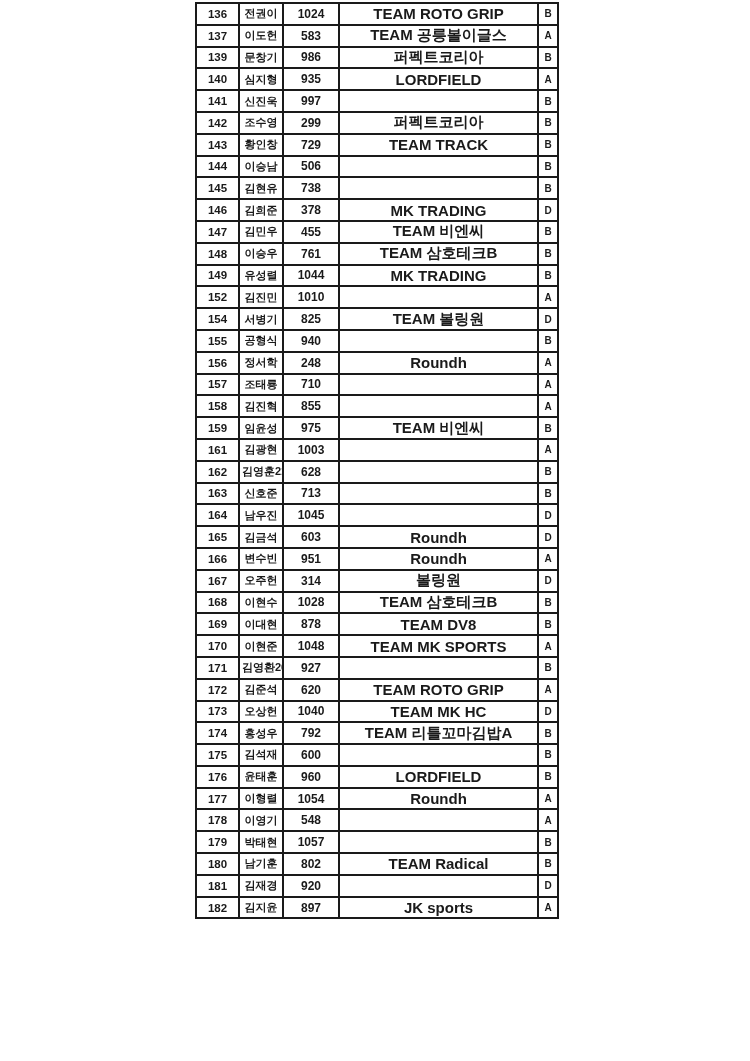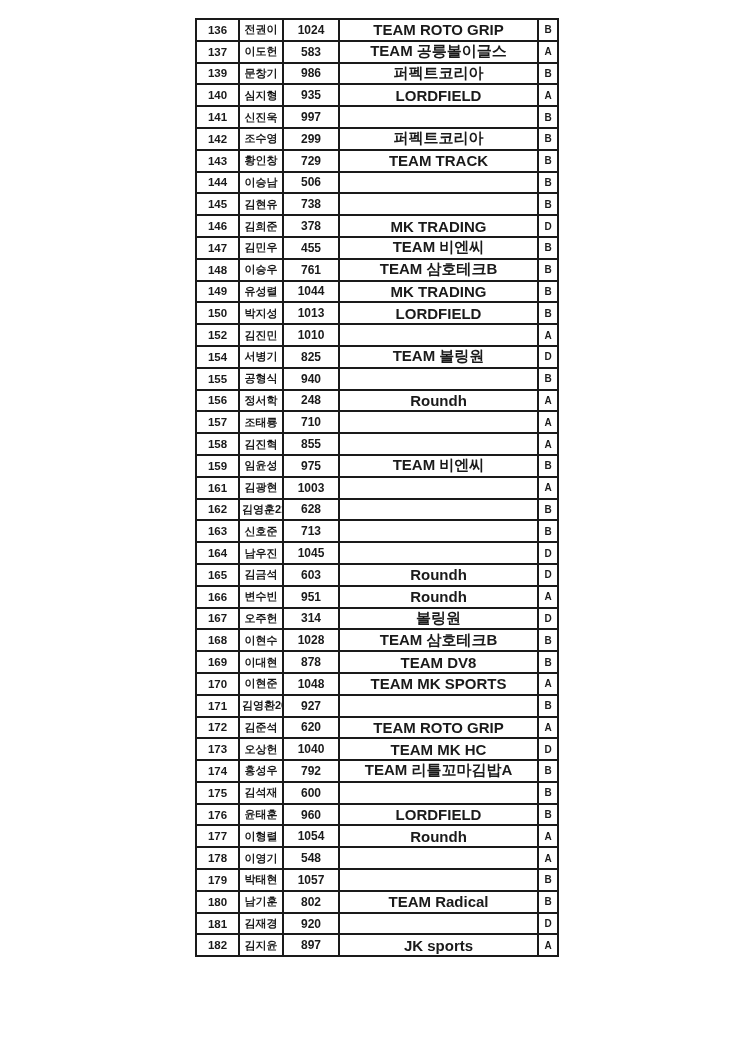--- a/index.html
+++ b/index.html
@@ -11,21 +11,21 @@
   .page {
     position: relative;
     width: 750px;
     height: 1061px;
     background: var(--paper, #ffffff);
     overflow: hidden;
   }
   table.roster {
     position: absolute;
     left: 195px;
-    top: 18px;
+    top: 2px;
     width: 362px;
     border-collapse: collapse;
     table-layout: fixed;
   }
   table.roster td {
     border: 2px solid var(--ink, #1a1a1a);
     height: 19.8px;
     padding: 0 2px;
     text-align: center;
     vertical-align: middle;
@@ -156,27 +156,20 @@
   </tr>
 
   <tr>
     <td class="c-no">149</td>
     <td class="c-name">유성렬</td>
     <td class="c-id">1044</td>
     <td class="c-team">MK TRADING</td>
     <td class="c-grade">B</td>
   </tr>
 
-  <tr>
-    <td class="c-no">150</td>
-    <td class="c-name">박지성</td>
-    <td class="c-id">1013</td>
-    <td class="c-team">LORDFIELD</td>
-    <td class="c-grade">B</td>
-  </tr>
 
 
   <tr>
     <td class="c-no">152</td>
     <td class="c-name">김진민</td>
     <td class="c-id">1010</td>
     <td class="c-team"></td>
     <td class="c-grade">A</td>
   </tr>
 

